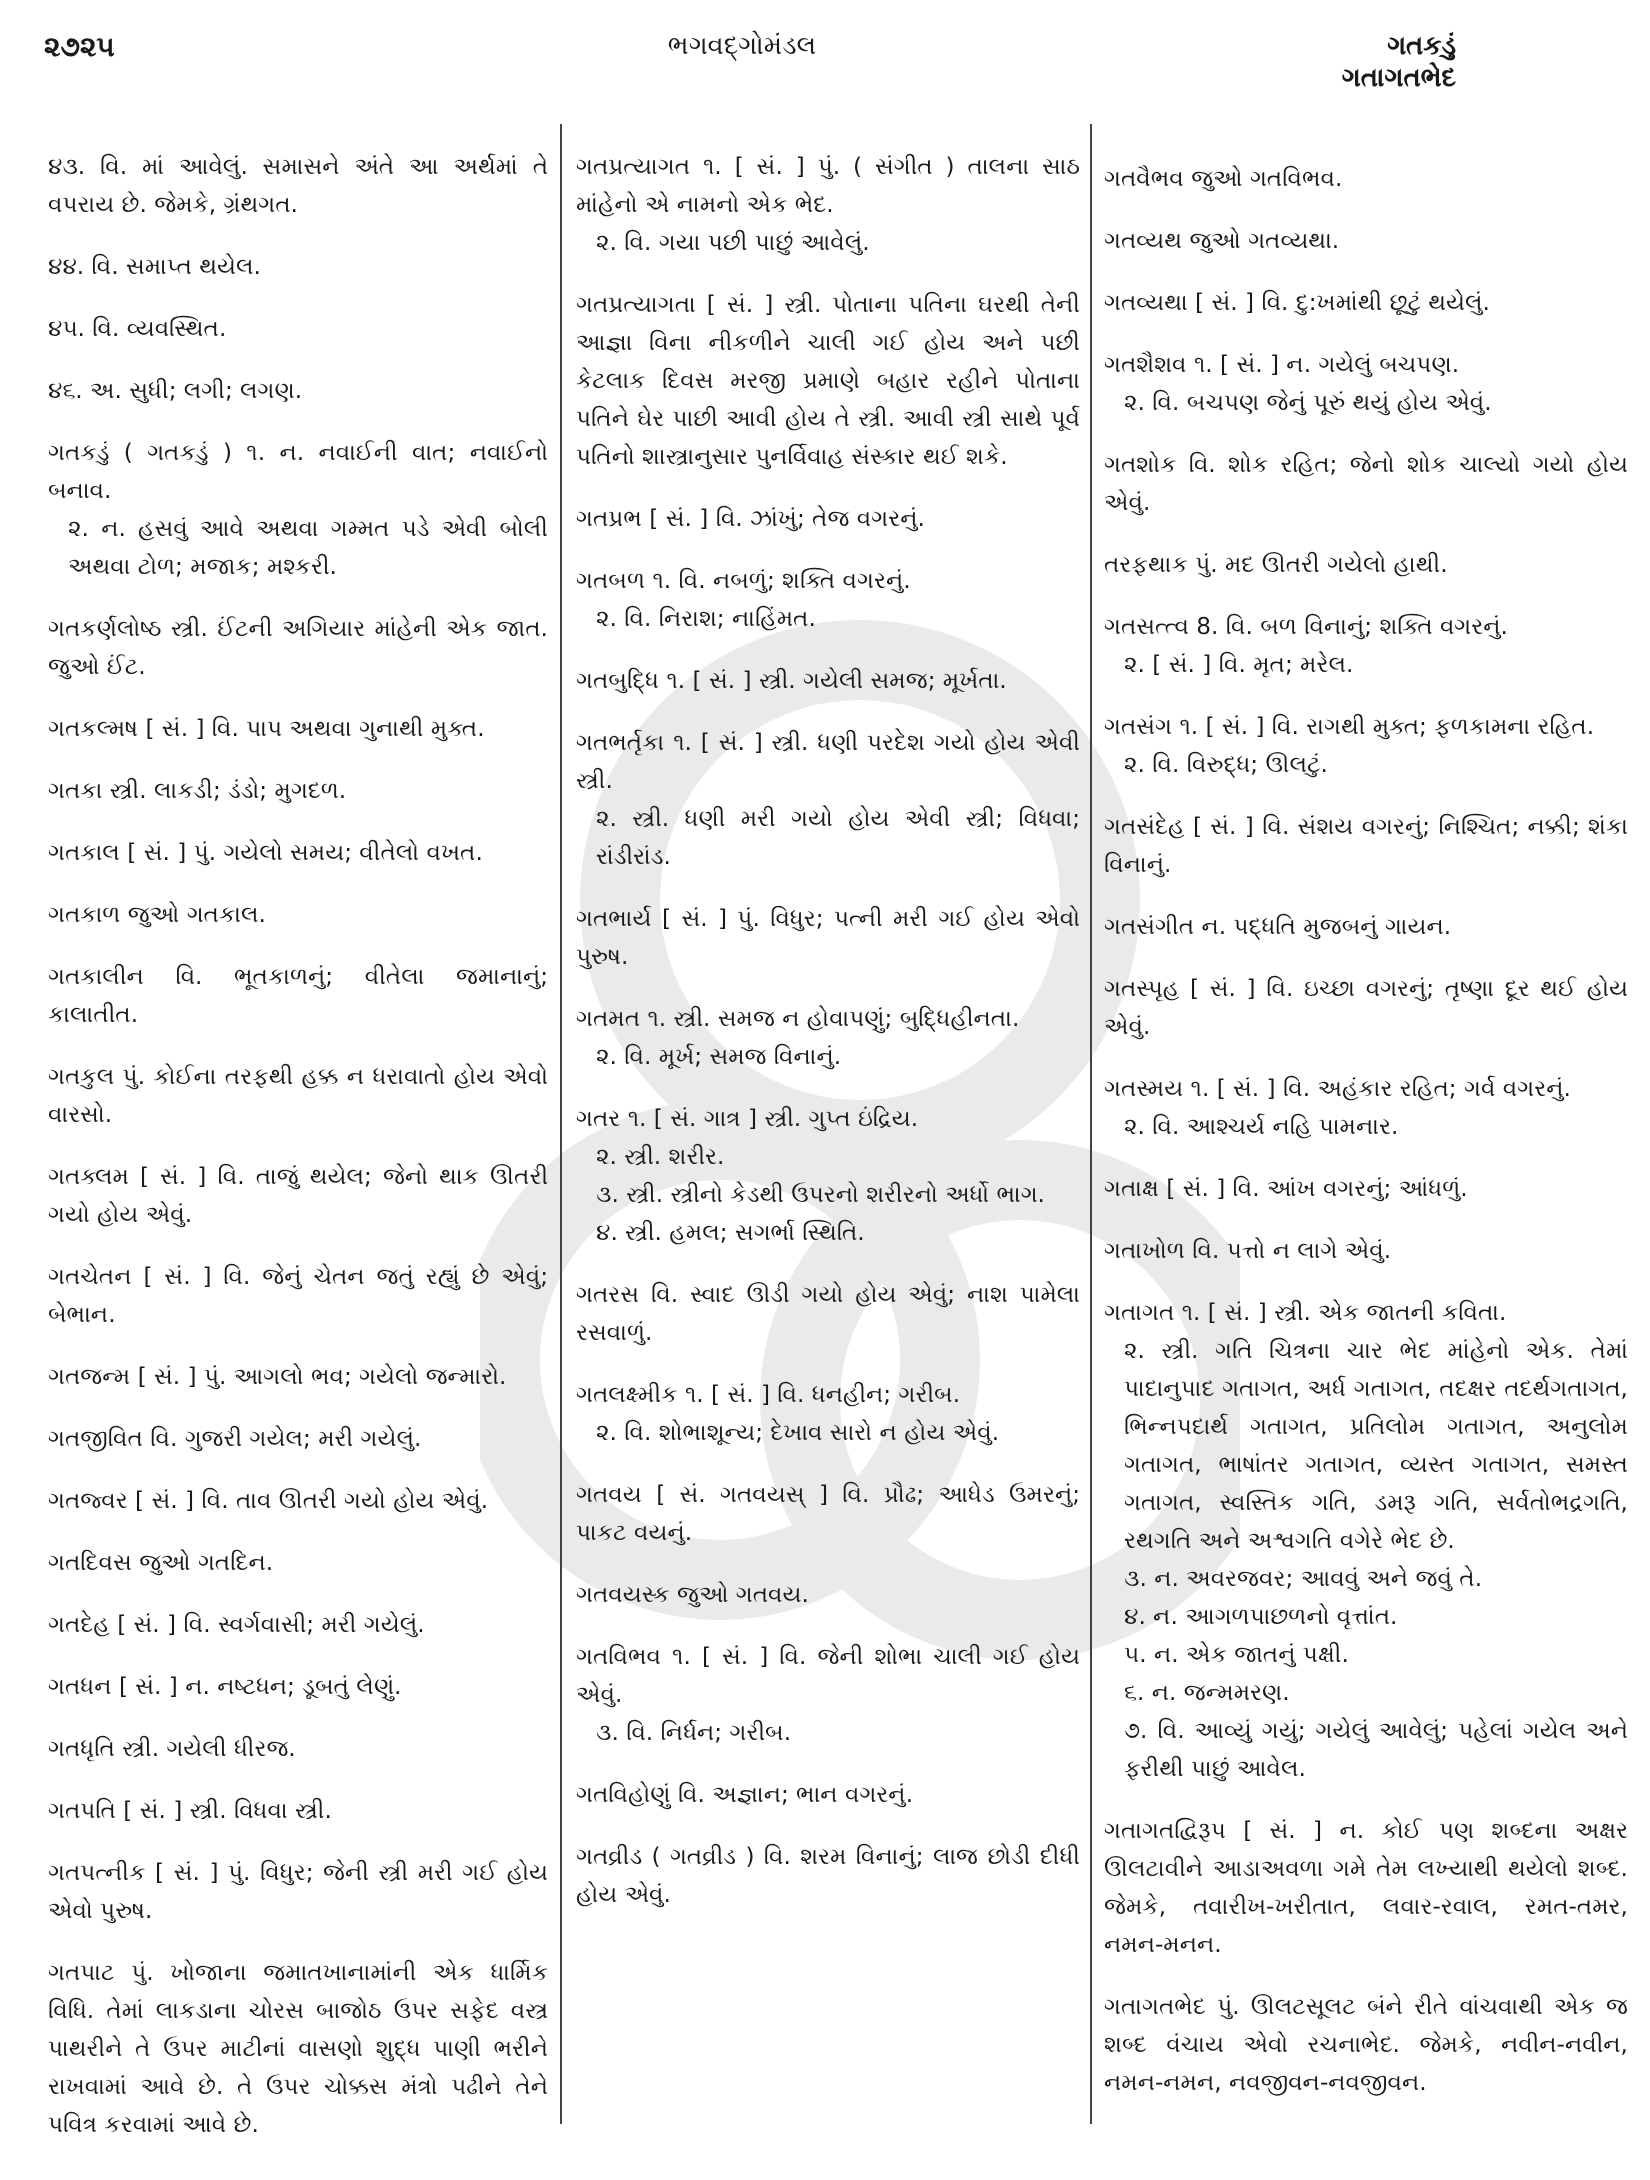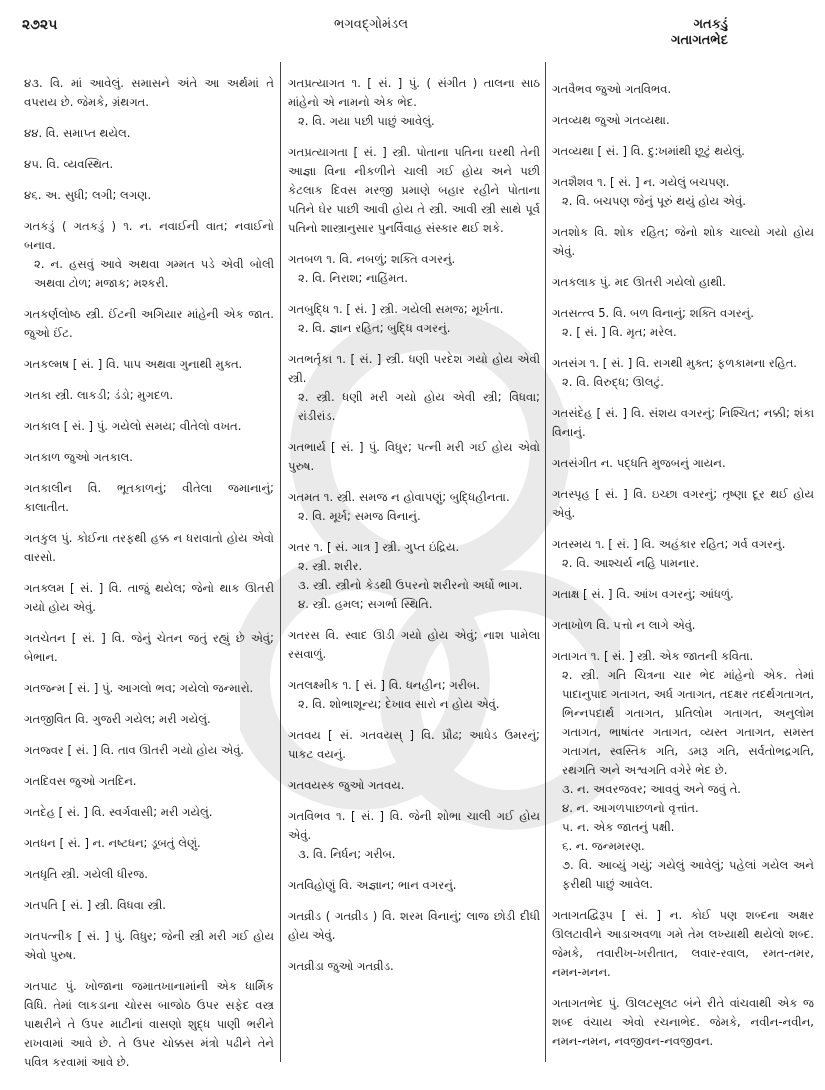--- a/index.html
+++ b/index.html
@@ -64,43 +64,43 @@
       <div class="entry"><span class="hw">ગતદેહ</span> <span>[ સં. ] વિ. સ્વર્ગવાસી; મરી ગયેલું.</span></div>
       <div class="entry"><span class="hw">ગતધન</span> <span>[ સં. ] ન. નષ્ટધન; ડૂબતું લેણું.</span></div>
       <div class="entry"><span class="hw">ગતધૃતિ</span> <span>સ્ત્રી. ગયેલી ધીરજ.</span></div>
       <div class="entry"><span class="hw">ગતપતિ</span> <span>[ સં. ] સ્ત્રી. વિધવા સ્ત્રી.</span></div>
       <div class="entry"><span class="hw">ગતપત્નીક</span> <span>[ સં. ] પું. વિધુર; જેની સ્ત્રી મરી ગઈ હોય એવો પુરુષ.</span></div>
       <div class="entry"><span class="hw">ગતપાટ</span> <span>પું. ખોજાના જમાતખાનામાંની એક ધાર્મિક વિધિ. તેમાં લાકડાના ચોરસ બાજોઠ ઉપર સફેદ વસ્ત્ર પાથરીને તે ઉપર માટીનાં વાસણો શુદ્ધ પાણી ભરીને રાખવામાં આવે છે. તે ઉપર ચોક્કસ મંત્રો પઢીને તેને પવિત્ર કરવામાં આવે છે.</span></div>
     </div>
   <div class="col c2">
       <div class="entry"><span class="hw">ગતપ્રત્યાગત</span> <span>૧. [ સં. ] પું. ( સંગીત ) તાલના સાઠ માંહેનો એ નામનો એક ભેદ.</span><span class="sense">૨. વિ. ગયા પછી પાછું આવેલું.</span></div>
       <div class="entry"><span class="hw">ગતપ્રત્યાગતા</span> <span>[ સં. ] સ્ત્રી. પોતાના પતિના ઘરથી તેની આજ્ઞા વિના નીકળીને ચાલી ગઈ હોય અને પછી કેટલાક દિવસ મરજી પ્રમાણે બહાર રહીને પોતાના પતિને ઘેર પાછી આવી હોય તે સ્ત્રી. આવી સ્ત્રી સાથે પૂર્વ પતિનો શાસ્ત્રાનુસાર પુનર્વિવાહ સંસ્કાર થઈ શકે.</span></div>
+      <div class="entry"><span class="hw">ગતપ્રભ</span> <span>[ સં. ] વિ. ઝાંખું; તેજ વગરનું.</span></div>
       <div class="entry"><span class="hw">ગતબળ</span> <span>૧. વિ. નબળું; શક્તિ વગરનું.</span><span class="sense">૨. વિ. નિરાશ; નાહિંમત.</span></div>
-      <div class="entry"><span class="hw">ગતબુદ્ધિ</span> <span>૧. [ સં. ] સ્ત્રી. ગયેલી સમજ; મૂર્ખતા.</span><span class="sense">૨. વિ. જ્ઞાન રહિત; બુદ્ધિ વગરનું.</span></div>
+      <div class="entry"><span class="hw">ગતબુદ્ધિ</span> <span>૧. [ સં. ] સ્ત્રી. ગયેલી સમજ; મૂર્ખતા.</span></div>
       <div class="entry"><span class="hw">ગતભર્તૃકા</span> <span>૧. [ સં. ] સ્ત્રી. ધણી પરદેશ ગયો હોય એવી સ્ત્રી.</span><span class="sense">૨. સ્ત્રી. ધણી મરી ગયો હોય એવી સ્ત્રી; વિધવા; રાંડીરાંડ.</span></div>
       <div class="entry"><span class="hw">ગતભાર્ય</span> <span>[ સં. ] પું. વિધુર; પત્ની મરી ગઈ હોય એવો પુરુષ.</span></div>
       <div class="entry"><span class="hw">ગતમત</span> <span>૧. સ્ત્રી. સમજ ન હોવાપણું; બુદ્ધિહીનતા.</span><span class="sense">૨. વિ. મૂર્ખ; સમજ વિનાનું.</span></div>
       <div class="entry"><span class="hw">ગતર</span> <span>૧. [ સં. ગાત્ર ] સ્ત્રી. ગુપ્ત ઇંદ્રિય.</span><span class="sense">૨. સ્ત્રી. શરીર.</span><span class="sense">૩. સ્ત્રી. સ્ત્રીનો કેડથી ઉપરનો શરીરનો અર્ધો ભાગ.</span><span class="sense">૪. સ્ત્રી. હમલ; સગર્ભા સ્થિતિ.</span></div>
       <div class="entry"><span class="hw">ગતરસ</span> <span>વિ. સ્વાદ ઊડી ગયો હોય એવું; નાશ પામેલા રસવાળું.</span></div>
       <div class="entry"><span class="hw">ગતલક્ષ્મીક</span> <span>૧. [ સં. ] વિ. ધનહીન; ગરીબ.</span><span class="sense">૨. વિ. શોભાશૂન્ય; દેખાવ સારો ન હોય એવું.</span></div>
       <div class="entry"><span class="hw">ગતવય</span> <span>[ સં. ગતવયસ્ ] વિ. પ્રૌઢ; આધેડ ઉમરનું; પાકટ વયનું.</span></div>
       <div class="entry"><span class="hw">ગતવયસ્ક</span> <span>જુઓ ગતવય.</span></div>
       <div class="entry"><span class="hw">ગતવિભવ</span> <span>૧. [ સં. ] વિ. જેની શોભા ચાલી ગઈ હોય એવું.</span><span class="sense">૩. વિ. નિર્ધન; ગરીબ.</span></div>
       <div class="entry"><span class="hw">ગતવિહોણું</span> <span>વિ. અજ્ઞાન; ભાન વગરનું.</span></div>
       <div class="entry"><span class="hw">ગતવ્રીડ</span> <span>( ગતવ્રીડ ) વિ. શરમ વિનાનું; લાજ છોડી દીધી હોય એવું.</span></div>
-      <div class="entry"><span class="hw">ગતવ્રીડા</span> <span>જુઓ ગતવ્રીડ.</span></div>
     </div>
   <div class="col c3">
       <div class="entry"><span class="hw">ગતવૈભવ</span> <span>જુઓ ગતવિભવ.</span></div>
       <div class="entry"><span class="hw">ગતવ્યથ</span> <span>જુઓ ગતવ્યથા.</span></div>
       <div class="entry"><span class="hw">ગતવ્યથા</span> <span>[ સં. ] વિ. દુ:ખમાંથી છૂટું થયેલું.</span></div>
       <div class="entry"><span class="hw">ગતશૈશવ</span> <span>૧. [ સં. ] ન. ગયેલું બચપણ.</span><span class="sense">૨. વિ. બચપણ જેનું પૂરું થયું હોય એવું.</span></div>
       <div class="entry"><span class="hw">ગતશોક</span> <span>વિ. શોક રહિત; જેનો શોક ચાલ્યો ગયો હોય એવું.</span></div>
-      <div class="entry"><span class="hw">ગતકલાક</span> <span>પું. મદ ઊતરી ગયેલો હાથી.</span></div>
-      <div class="entry"><span class="hw">ગતસત્ત્વ</span> <span>5. વિ. બળ વિનાનું; શક્તિ વગરનું.</span><span class="sense">૨. [ સં. ] વિ. મૃત; મરેલ.</span></div>
+      <div class="entry"><span class="hw">તરફથાક</span> <span>પું. મદ ઊતરી ગયેલો હાથી.</span></div>
+      <div class="entry"><span class="hw">ગતસત્ત્વ</span> <span>8. વિ. બળ વિનાનું; શક્તિ વગરનું.</span><span class="sense">૨. [ સં. ] વિ. મૃત; મરેલ.</span></div>
       <div class="entry"><span class="hw">ગતસંગ</span> <span>૧. [ સં. ] વિ. રાગથી મુક્ત; ફળકામના રહિત.</span><span class="sense">૨. વિ. વિરુદ્ધ; ઊલટું.</span></div>
       <div class="entry"><span class="hw">ગતસંદેહ</span> <span>[ સં. ] વિ. સંશય વગરનું; નિશ્ચિત; નક્કી; શંકા વિનાનું.</span></div>
       <div class="entry"><span class="hw">ગતસંગીત</span> <span>ન. પદ્ધતિ મુજબનું ગાયન.</span></div>
       <div class="entry"><span class="hw">ગતસ્પૃહ</span> <span>[ સં. ] વિ. ઇચ્છા વગરનું; તૃષ્ણા દૂર થઈ હોય એવું.</span></div>
       <div class="entry"><span class="hw">ગતસ્મય</span> <span>૧. [ સં. ] વિ. અહંકાર રહિત; ગર્વ વગરનું.</span><span class="sense">૨. વિ. આશ્ચર્ય નહિ પામનાર.</span></div>
       <div class="entry"><span class="hw">ગતાક્ષ</span> <span>[ સં. ] વિ. આંખ વગરનું; આંધળું.</span></div>
       <div class="entry"><span class="hw">ગતાખોળ</span> <span>વિ. પત્તો ન લાગે એવું.</span></div>
       <div class="entry"><span class="hw">ગતાગત</span> <span>૧. [ સં. ] સ્ત્રી. એક જાતની કવિતા.</span><span class="sense">૨. સ્ત્રી. ગતિ ચિત્રના ચાર ભેદ માંહેનો એક. તેમાં પાદાનુપાદ ગતાગત, અર્ધ ગતાગત, તદક્ષર તદર્થગતાગત, ભિન્નપદાર્થ ગતાગત, પ્રતિલોમ ગતાગત, અનુલોમ ગતાગત, ભાષાંતર ગતાગત, વ્યસ્ત ગતાગત, સમસ્ત ગતાગત, સ્વસ્તિક ગતિ, ડમરૂ ગતિ, સર્વતોભદ્રગતિ, રથગતિ અને અશ્વગતિ વગેરે ભેદ છે.</span><span class="sense">૩. ન. અવરજવર; આવવું અને જવું તે.</span><span class="sense">૪. ન. આગળપાછળનો વૃત્તાંત.</span><span class="sense">૫. ન. એક જાતનું પક્ષી.</span><span class="sense">૬. ન. જન્મમરણ.</span><span class="sense">૭. વિ. આવ્યું ગયું; ગયેલું આવેલું; પહેલાં ગયેલ અને ફરીથી પાછું આવેલ.</span></div>
       <div class="entry"><span class="hw">ગતાગતદ્વિરૂપ</span> <span>[ સં. ] ન. કોઈ પણ શબ્દના અક્ષર ઊલટાવીને આડાઅવળા ગમે તેમ લખ્યાથી થયેલો શબ્દ. જેમકે, તવારીખ-ખરીતાત, લવાર-રવાલ, રમત-તમર, નમન-મનન.</span></div>
       <div class="entry"><span class="hw">ગતાગતભેદ</span> <span>પું. ઊલટસૂલટ બંને રીતે વાંચવાથી એક જ શબ્દ વંચાય એવો રચનાભેદ. જેમકે, નવીન-નવીન, નમન-નમન, નવજીવન-નવજીવન.</span></div>

